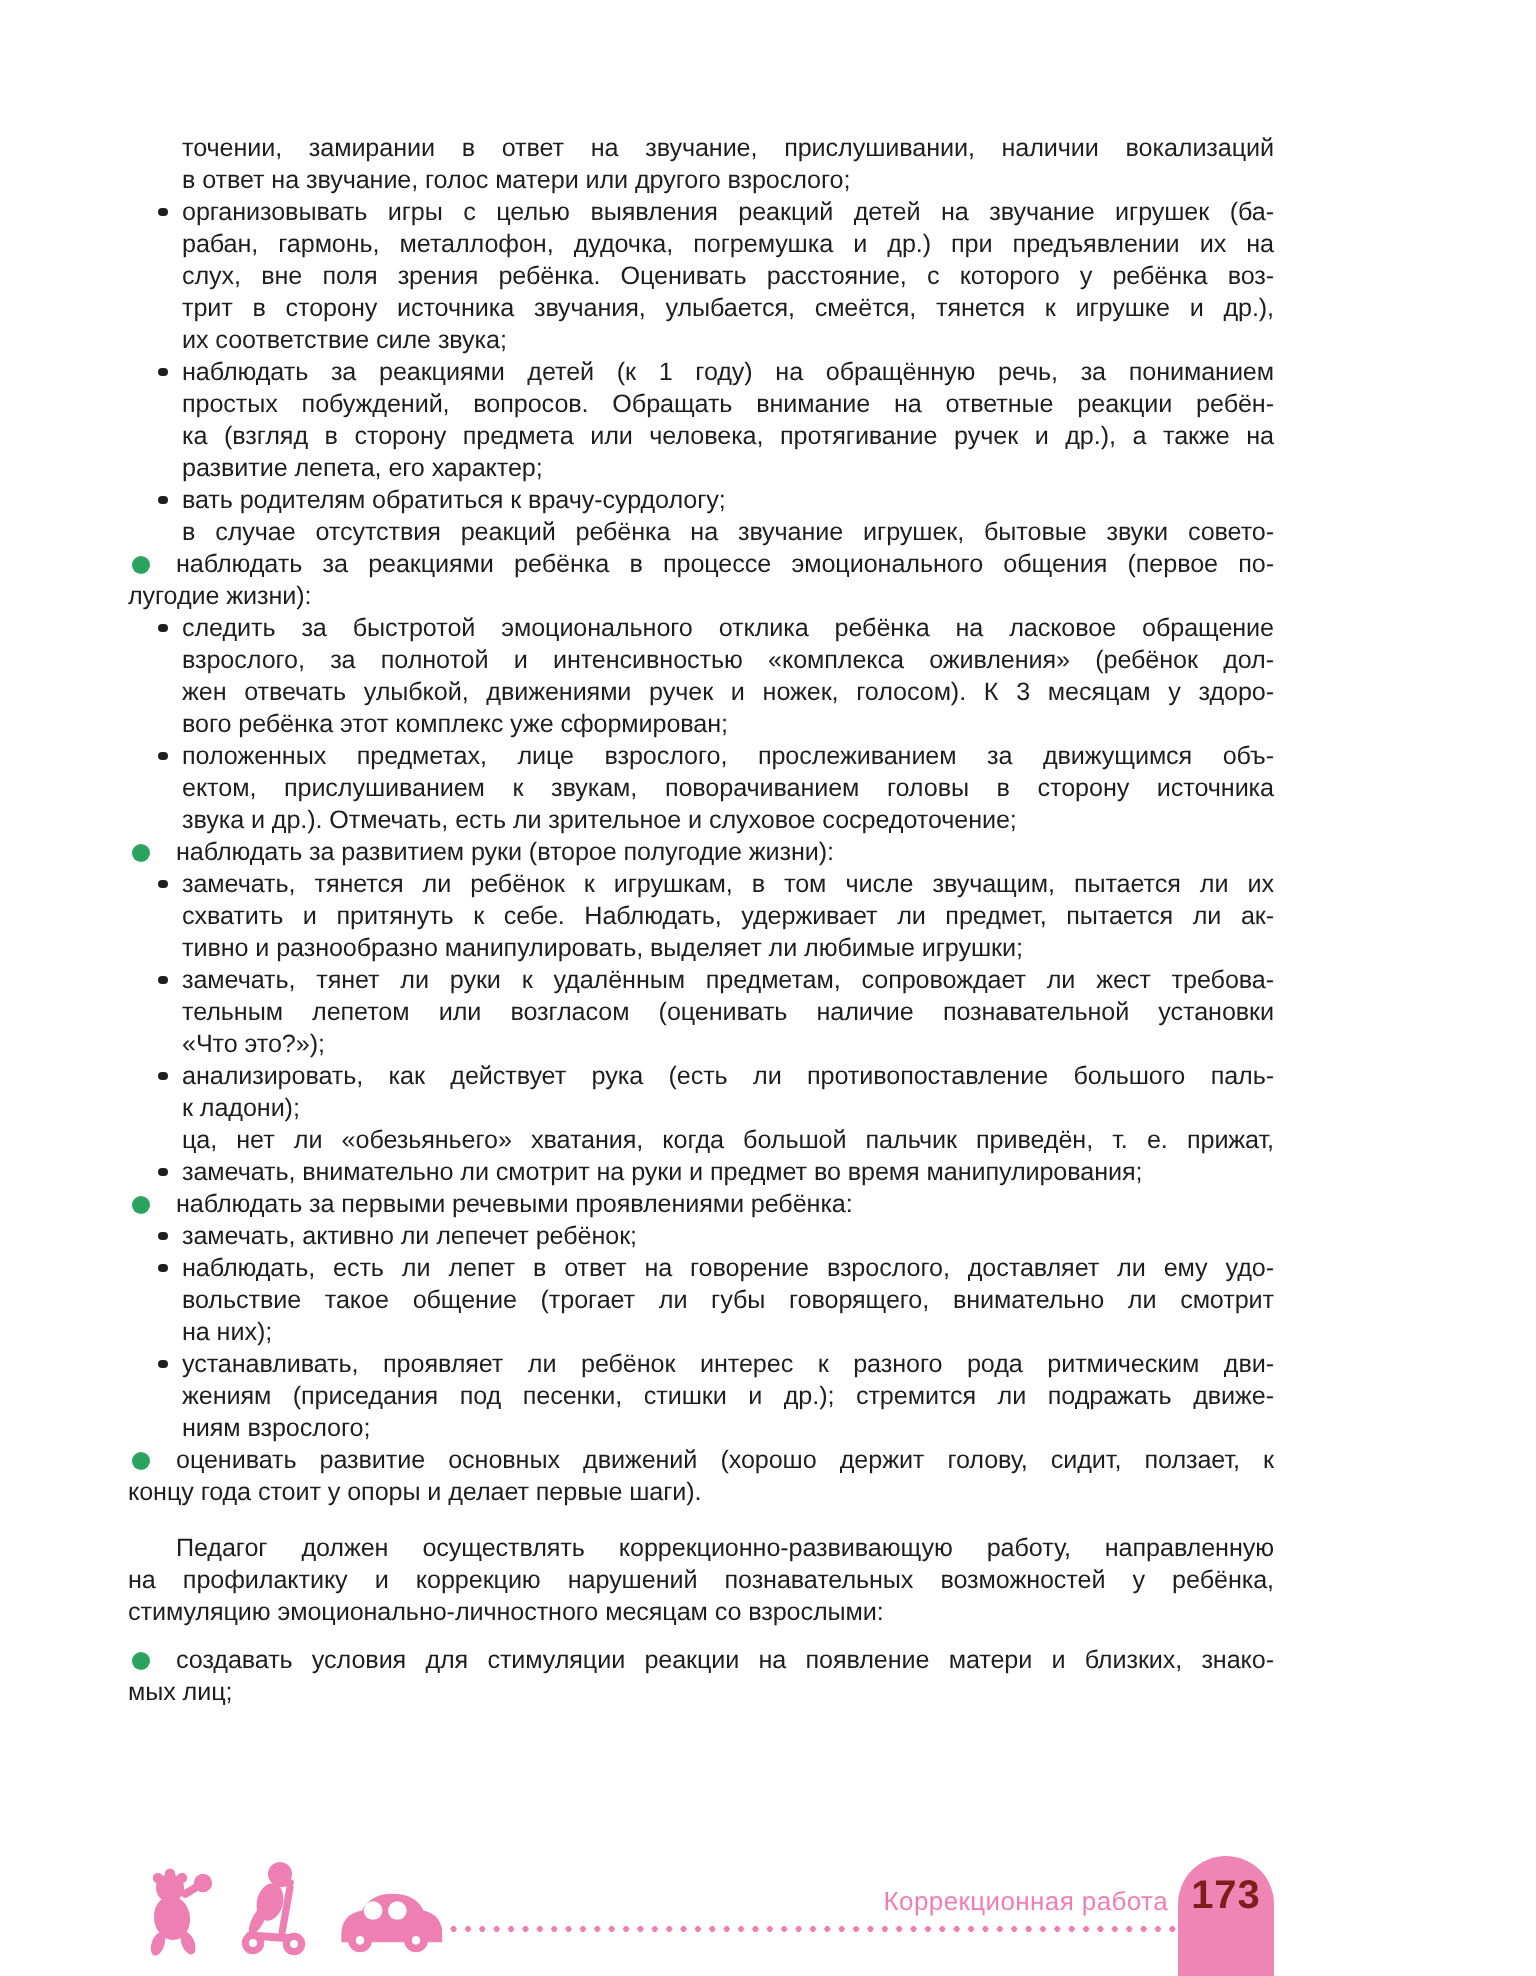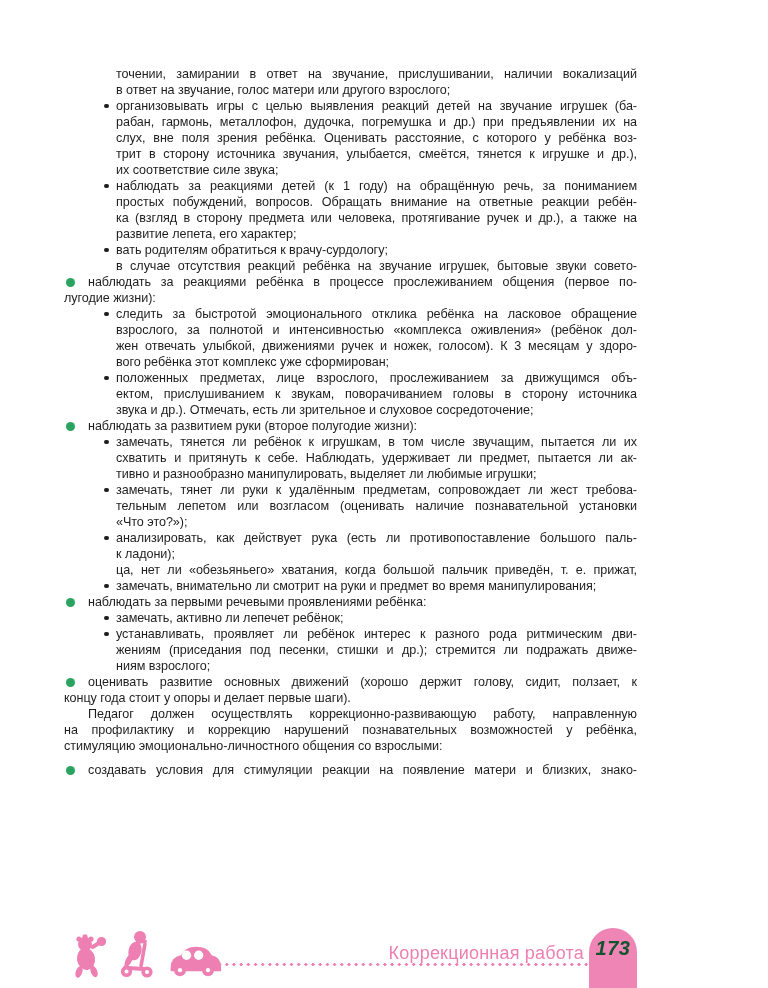--- a/index.html
+++ b/index.html
@@ -5,22 +5,22 @@
   html,body{margin:0;padding:0;background:#fff;}
   .page{
     position:relative;width:768px;height:988px;background:#fff;overflow:hidden;
     font-family:"Liberation Sans",sans-serif;color:var(--ink,#1e1e1e);
   }
   .content{
     position:absolute;left:64px;top:66px;width:573px;
     font-size:12.6px;line-height:16px;letter-spacing:-0.05px;
   }
   .block{position:relative;}
-  .block.sub,.block.cont{margin-left:52px;}
-  .block.para{margin-bottom:8px;}
+  .block.sub,.block.cont{margin-left:27px;}
+  .block.para{margin-top:12px;margin-bottom:8px;}
   .ln{min-height:16px;text-align:justify;text-align-last:justify;}
   .ln.last{text-align-last:left;}
   .block.top .ln.first,.block.para .ln.first{padding-left:24px;}
   .gdot{
     position:absolute;left:2px;top:4px;width:9px;height:9px;border-radius:50%;
     background:var(--green,#29a35e);
   }
   .bdot{
     position:absolute;left:-12px;top:5.5px;width:4.5px;height:4.5px;border-radius:50%;
     background:var(--ink,#1e1e1e);
@@ -30,29 +30,29 @@
     position:absolute;left:70px;top:930px;display:flex;align-items:flex-end;gap:9px;
     color:var(--pink,#ee7fb2);
   }
   .dots{
     position:absolute;left:216px;top:962px;width:388px;height:5px;
     background-image:radial-gradient(circle, var(--pink,#ee7fb2) 1.4px, rgba(255,255,255,0) 1.6px);
     background-size:7.2px 5px;background-repeat:repeat-x;
   }
   .section-label{
     position:absolute;top:943px;right:184px;
-    font-size:18px;color:var(--pink,#ee7fb2);letter-spacing:0.2px;padding-left:35px;
+    font-size:13px;color:var(--pink,#ee7fb2);letter-spacing:0.2px;padding-left:35px;
   }
   .page-tab{
     position:absolute;left:589px;top:928px;width:48px;height:60px;
     background:var(--pink-tab,#ee85b5);border-radius:24px 24px 0 0;
     display:flex;justify-content:center;align-items:flex-start;
   }
   .page-tab span{
-    margin-top:9px;color:#14532d;font-size:20px;font-weight:bold;letter-spacing:0.5px;font-style:italic;
+    margin-top:9px;color:#7f1d1d;font-size:20px;font-weight:bold;letter-spacing:0.5px;
   }
 </style>
 </head>
 <body>
 
 <div class="page">
 
   <div id="content" class="content">
       <div class="block cont">
         <div class="ln first">точении, замирании в ответ на звучание, прислушивании, наличии вокализаций</div>
@@ -73,21 +73,21 @@
         <div class="ln">ка (взгляд в сторону предмета или человека, протягивание ручек и др.), а также на</div>
         <div class="ln last">развитие лепета, его характер;</div>
       </div>
       <div class="block sub">
         <span class="bdot"></span>
         <div class="ln last">вать родителям обратиться к врачу-сурдологу;</div>
         <div class="ln first">в случае отсутствия реакций ребёнка на звучание игрушек, бытовые звуки совето-</div>
       </div>
       <div class="block top">
         <span class="gdot"></span>
-        <div class="ln first">наблюдать за реакциями ребёнка в процессе прослеживанием общения (первое по-</div>
+        <div class="ln first">наблюдать за реакциями ребёнка в процессе эмоционального общения (первое по-</div>
         <div class="ln last">лугодие жизни):</div>
       </div>
       <div class="block sub">
         <span class="bdot"></span>
         <div class="ln first">следить за быстротой эмоционального отклика ребёнка на ласковое обращение</div>
         <div class="ln">взрослого, за полнотой и интенсивностью «комплекса оживления» (ребёнок дол-</div>
         <div class="ln">жен отвечать улыбкой, движениями ручек и ножек, голосом). К 3 месяцам у здоро-</div>
         <div class="ln last">вого ребёнка этот комплекс уже сформирован;</div>
       </div>
       <div class="block sub">
@@ -125,37 +125,44 @@
       <div class="block top">
         <span class="gdot"></span>
         <div class="ln first last">наблюдать за первыми речевыми проявлениями ребёнка:</div>
       </div>
       <div class="block sub">
         <span class="bdot"></span>
         <div class="ln first last">замечать, активно ли лепечет ребёнок;</div>
       </div>
       <div class="block sub">
         <span class="bdot"></span>
+        <div class="ln first">наблюдать, есть ли лепет в ответ на говорение взрослого, доставляет ли ему удо-</div>
+        <div class="ln">вольствие такое общение (трогает ли губы говорящего, внимательно ли смотрит</div>
+        <div class="ln last">на них);</div>
+      </div>
+      <div class="block sub">
+        <span class="bdot"></span>
         <div class="ln first">устанавливать, проявляет ли ребёнок интерес к разного рода ритмическим дви-</div>
         <div class="ln">жениям (приседания под песенки, стишки и др.); стремится ли подражать движе-</div>
         <div class="ln last">ниям взрослого;</div>
       </div>
       <div class="block top">
         <span class="gdot"></span>
         <div class="ln first">оценивать развитие основных движений (хорошо держит голову, сидит, ползает, к</div>
         <div class="ln last">концу года стоит у опоры и делает первые шаги).</div>
       </div>
       <div class="block para">
         <div class="ln first">Педагог должен осуществлять коррекционно-развивающую работу, направленную</div>
         <div class="ln">на профилактику и коррекцию нарушений познавательных возможностей у ребёнка,</div>
-        <div class="ln last">стимуляцию эмоционально-личностного общения со взрослыми:</div>
+        <div class="ln last">стимуляцию эмоционально-личностного месяцам со взрослыми:</div>
       </div>
       <div class="block top">
         <span class="gdot"></span>
         <div class="ln first">создавать условия для стимуляции реакции на появление матери и близких, знако-</div>
+        <div class="ln last">мых лиц;</div>
       </div>
     </div>
 
   <div class="footer-icons">
     <svg width="38" height="44" viewBox="0 0 38 44">
       <g fill="currentColor">
         <circle cx="15" cy="10" r="7"></circle>
         <circle cx="9" cy="5" r="2.6"></circle>
         <circle cx="15" cy="2.8" r="2.6"></circle>
         <circle cx="21" cy="5" r="2.6"></circle>

